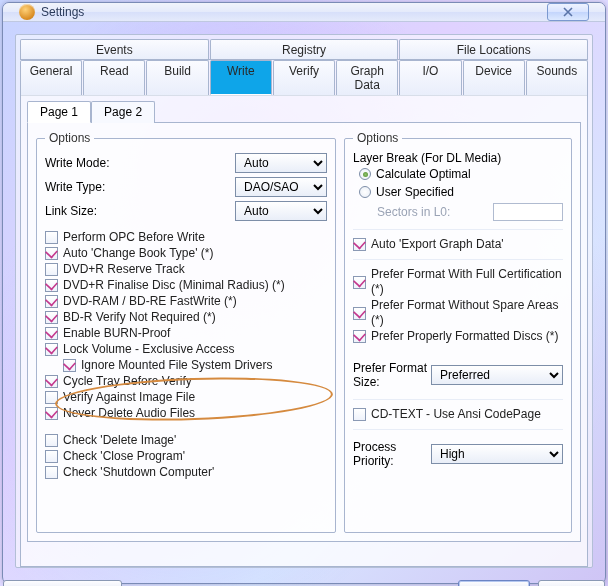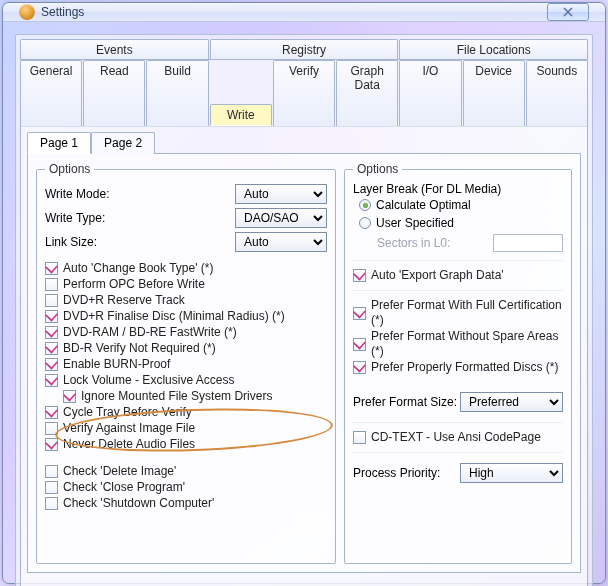--- a/index.html
+++ b/index.html
@@ -61,24 +61,24 @@
     border:1px solid #a8b5cf;
     border-bottom:none;
     background:linear-gradient(#fafbff,#e9eefb);
     text-align:center;
     padding:3px 0;
     border-radius:2px 2px 0 0;
     color:#2a2a2a;
   }
   .tabrow.row2 .tab { flex:1; }
   .tabrow .tab.active {
-    background:#fef9c3;
+    background:#0ea5e9;
     font-weight:normal;
     border-bottom:1px solid #fdfdff;
-    position:relative; z-index:2;margin-top:44px;
+    position:relative; z-index:2;
   }
   .tabstrip2 {
     border-top:1px solid #a8b5cf;
     border-bottom:1px solid #a8b5cf;
     margin-top:-1px;
     background:rgba(255,255,255,0.4);
   }
   .pagearea {
     flex:1;
     border:1px solid #a8b5cf;
@@ -149,21 +149,21 @@
   }
   .radio .dot.sel::after{content:"";width:5px;height:5px;border-radius:50%;
     background:radial-gradient(#8fbf6a,#4f8f32);}
   .sep { height:1px;background:#c6cee3;margin:6px 0; border-top:1px solid #e8edf7;}
   .disabledrow { color:#9aa3b5; }
   .disabledrow input[type=text]{
     width:70px;height:18px;border:1px solid #b0bbd0;background:#fff;
   }
   .comborow { display:flex;align-items:center;margin:4px 0;}
   .comborow .lbl { flex:1; }
-  select.wide { width:103px; }
+  select.wide { width:132px; }
   .ellipse {
     position:absolute;
     left:34px; top:283px;
     width:278px; height:42px;
     border:2px solid #d58a3f;
     border-radius:50%;
     transform:rotate(-2deg);
     pointer-events:none;
     z-index:50;
   }
@@ -244,26 +244,26 @@
           <div class="row">
             <span class="lbl">Link Size:</span>
             <select class="combo">
               <option>Auto</option>
             </select>
           </div>
 
           <div style="height:6px"></div>
           <div id="left-checks">
               <div class="chk">
+                <span class="box"></span>
+                <span class="txt">Perform OPC Before Write</span>
+              </div>
+              <div class="chk">
                 <span class="box checked"></span>
                 <span class="txt">Auto 'Change Book Type' (*)</span>
-              </div>
-              <div class="chk">
-                <span class="box"></span>
-                <span class="txt">Perform OPC Before Write</span>
               </div>
               <div class="chk">
                 <span class="box"></span>
                 <span class="txt">DVD+R Reserve Track</span>
               </div>
               <div class="chk">
                 <span class="box checked"></span>
                 <span class="txt">DVD+R Finalise Disc (Minimal Radius) (*)</span>
               </div>
               <div class="chk">

